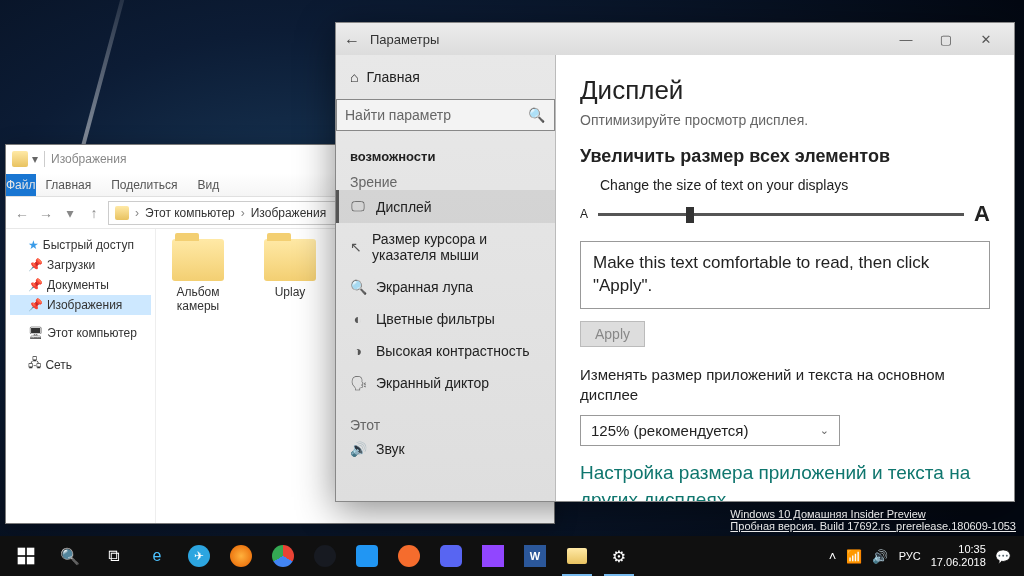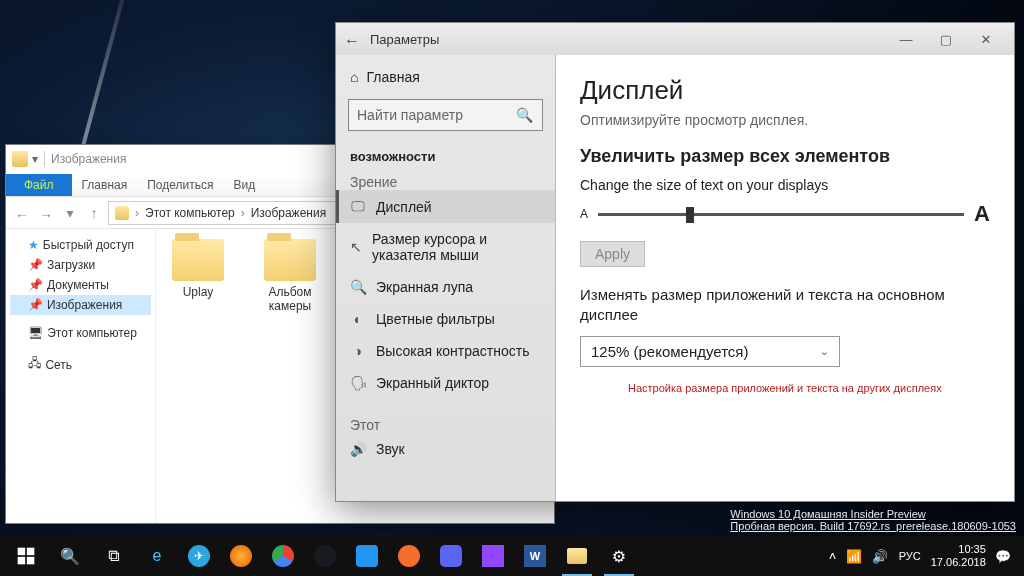--- a/index.html
+++ b/index.html
@@ -20,21 +20,21 @@
 .explorer {
   position: absolute; left: 5px; top: 144px; width: 550px; height: 380px;
   background: #fff; border: 1px solid #7a7a7a; box-shadow: 0 4px 20px rgba(0,0,0,.3);
   display: flex; flex-direction: column;
 }
 .exp-titlebar { height: 28px; display: flex; align-items: center; padding: 0 6px; background: #fff; }
 .exp-titlebar .folder-ico { width:16px; height:16px; background: linear-gradient(180deg,#ffe9a6,#e8c260); border-radius:2px; margin-right:4px;}
 .exp-titlebar .sep { width:1px; height:16px; background:#ccc; margin:0 6px;}
 .exp-titlebar .title { color:#888; font-size:12px; }
 .exp-tabs { height: 24px; background: linear-gradient(180deg,#fff,#f5f5f5); display:flex; align-items:center; font-size:12px; border-bottom:1px solid #e0e0e0;}
-.exp-tabs .file-tab { background:#1976d2; color:#bef264; padding:4px 18px; }
+.exp-tabs .file-tab { background:#1976d2; color:#e5e5e5; padding:4px 0; }
 .exp-tabs .tab { padding:4px 10px; color:#555; }
 .exp-nav { height: 32px; display:flex; align-items:center; padding:0 6px; border-bottom:1px solid #e8e8e8; gap:4px;}
 .exp-nav .arrow { width:20px; text-align:center; color:#888; font-size:14px;}
 .exp-nav .crumbs { flex:1; display:flex; align-items:center; border:1px solid #ccc; height:24px; padding:0 6px; font-size:12px; color:#333; gap:6px;}
 .exp-nav .crumbs .sep{color:#888;}
 .exp-body { flex:1; display:flex; }
 .exp-sidebar { width:150px; padding:6px 4px; font-size:12px; border-right:1px solid #eee; }
 .exp-sidebar .tree-item { padding:3px 4px 3px 18px; display:flex; align-items:center; gap:4px; color:#333;}
 .exp-sidebar .tree-item.sel { background:#cde8ff; }
 .exp-sidebar .tree-item .pin{color:#3a9be8;}
@@ -55,44 +55,44 @@
 .set-titlebar .back{font-size:16px;color:#444;margin-right:10px;}
 .set-titlebar .title{font-size:13px;color:#333;}
 .set-titlebar .spacer{flex:1;}
 .set-titlebar .wbtn{width:40px;text-align:center;color:#555;font-size:13px;}
 .set-body { flex:1; display:flex; overflow:hidden;}
 .set-side {
   width:220px; background:linear-gradient(180deg,#e8e8e8,#dedede);
   border-right:1px solid #bbb; padding:8px 0; font-size:14px; color:#222; overflow:hidden;
 }
 .set-side .home{padding:6px 14px; display:flex; align-items:center; gap:8px;}
-.set-side .search{margin:8px 12px; height:32px; border:1px solid #888; background:rgba(255,255,255,.5);
+.set-side .search{margin:8px 0; height:32px; border:1px solid #888; background:rgba(255,255,255,.5);
   display:flex; align-items:center; padding:0 8px; color:#666; font-size:14px;}
 .set-side .search .s-icon{margin-left:auto;}
 .set-side .section-h{padding:10px 14px 6px; font-weight:600; font-size:13px; color:#222;}
 .set-side .cat{padding:4px 14px 0; color:#666; font-size:14px;}
 .set-side .item{padding:8px 14px; display:flex; align-items:center; gap:10px;}
 .set-side .item.sel{background:rgba(0,0,0,.07); border-left:3px solid #555; padding-left:11px;}
 .set-side .item .ic{width:16px; text-align:center; color:#555;}
 .set-main { flex:1; padding:20px 24px; overflow:hidden; color:#222;}
 .set-main h1{font-size:26px; font-weight:400; margin-bottom:6px;}
 .set-main .sub{color:#666; font-size:14px; margin-bottom:18px;}
 .set-main h2{font-size:18px; font-weight:600; margin-bottom:10px;}
-.set-main .label{font-size:14px; margin-bottom:8px;}
+.set-main .label{font-size:14px; margin-bottom:8px;margin-left:20px;}
 .slider-row{display:flex; align-items:center; gap:10px; margin-bottom:14px;}
 .slider-row .A-small{font-size:12px;}
 .slider-row .A-big{font-size:22px; font-weight:600;}
 .slider-row .track{flex:1; height:3px; background:#555; position:relative;}
 .slider-row .track .thumb{position:absolute; left:24%; top:-6px; width:8px; height:16px; background:#333;}
 .sample-box{border:1px solid #999; padding:10px 12px; font-size:17px; line-height:1.35; margin-bottom:12px;}
 .apply-btn{border:1px solid #bbb; background:#ddd; color:#888; padding:4px 14px; font-size:14px; display:inline-block; margin-bottom:18px;}
 .body-text{font-size:15px; line-height:1.35; margin-bottom:10px;}
 .dropdown{border:1px solid #999; padding:6px 10px; font-size:15px; width:260px; display:flex; align-items:center;}
 .dropdown .chev{margin-left:auto; color:#666; font-size:11px;}
-.link-text{color:#b91c1c; font-size:11px; margin-top:14px; line-height:1.4;margin-left:48px;}
+.link-text{color:#0f766e; font-size:19px; margin-top:14px; line-height:1.4;}
 
 
 .taskbar{position:absolute; left:0; right:0; bottom:0; height:40px; background:#101010; display:flex; align-items:center; padding:0 4px;}
 .taskbar .tbtn{width:44px; height:40px; display:flex; align-items:center; justify-content:center; color:#fff;}
 .taskbar .tbtn svg{width:20px;height:20px;}
 .taskbar .tbtn.app{width:42px;}
 .taskbar .active-ind{position:relative;}
 .taskbar .active-ind::after{content:"";position:absolute;bottom:0;left:6px;right:6px;height:2px;background:#76b9ed;}
 .taskbar .tray{margin-left:auto; display:flex; align-items:center; color:#fff; font-size:11px; gap:10px; padding-right:8px;}
 .taskbar .tray .ic{font-size:13px;}
@@ -157,25 +157,25 @@
         </div>
       <div class="spacer"></div>
       <div class="tree-item">
           <span>🖧</span>
           <span>Сеть</span>
         </div>
     </div>
     <div class="exp-content">
       <div class="folder-item">
           <div class="ficon"></div>
-          <div>Uplay</div>
+          <div>Альбом камеры</div>
         </div>
       <div class="folder-item">
           <div class="ficon"></div>
-          <div>Альбом камеры</div>
+          <div>Uplay</div>
         </div>
       <div class="folder-item">
           <div class="ficon"></div>
           <div>Сох</div>
         </div>
       <div class="folder-item" style="width:48px;">
           <div style="width:40px;height:32px;background:#d8e8ef;border:1px solid #aac;margin:0 auto 4px;"></div>
           <div>фото</div>
         </div>
     </div>
@@ -238,20 +238,21 @@
       <div class="sub">Оптимизируйте просмотр дисплея.</div>
       <h2>Увеличить размер всех элементов</h2>
       <div class="label">Change the size of text on your displays</div>
       <div class="slider-row">
         <span class="A-small">A</span>
         <div class="track">
             <div class="thumb"></div>
           </div>
         <span class="A-big">A</span>
       </div>
+      <div class="sample-box">Make this text comfortable to read, then click "Apply".</div>
       <div class="apply-btn">Apply</div>
       <div class="body-text">Изменять размер приложений и текста на основном дисплее</div>
       <div class="dropdown">
         <span>125% (рекомендуется)</span>
         <span class="chev">⌄</span>
       </div>
       <div class="link-text">Настройка размера приложений и текста на других дисплеях</div>
     </div>
   </div>
 </div>

